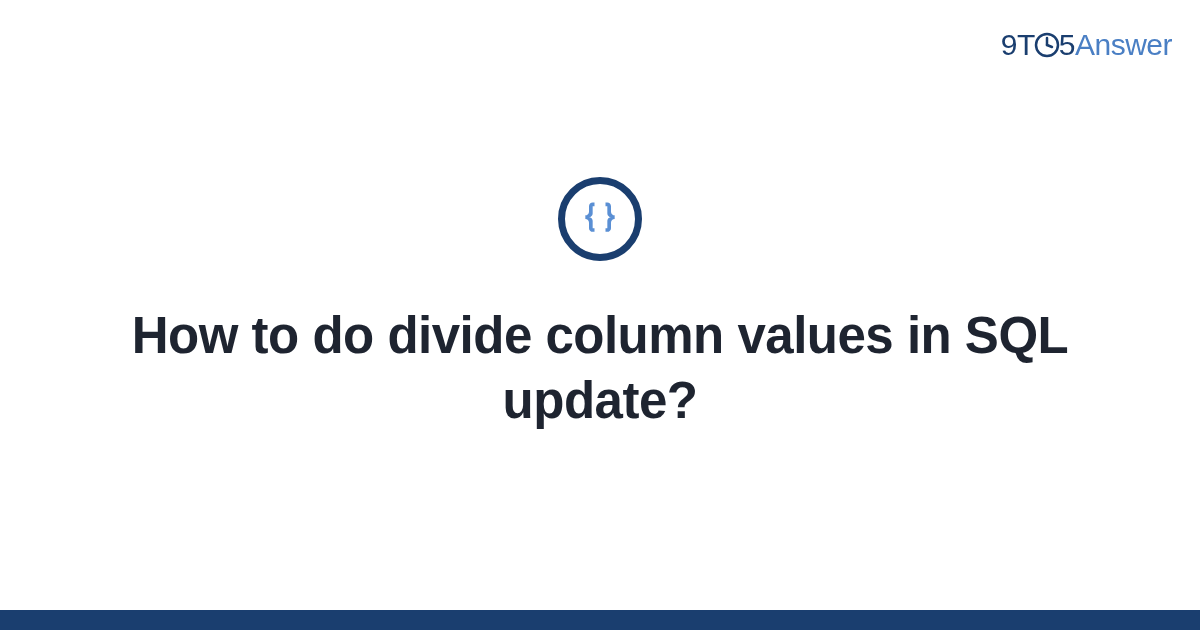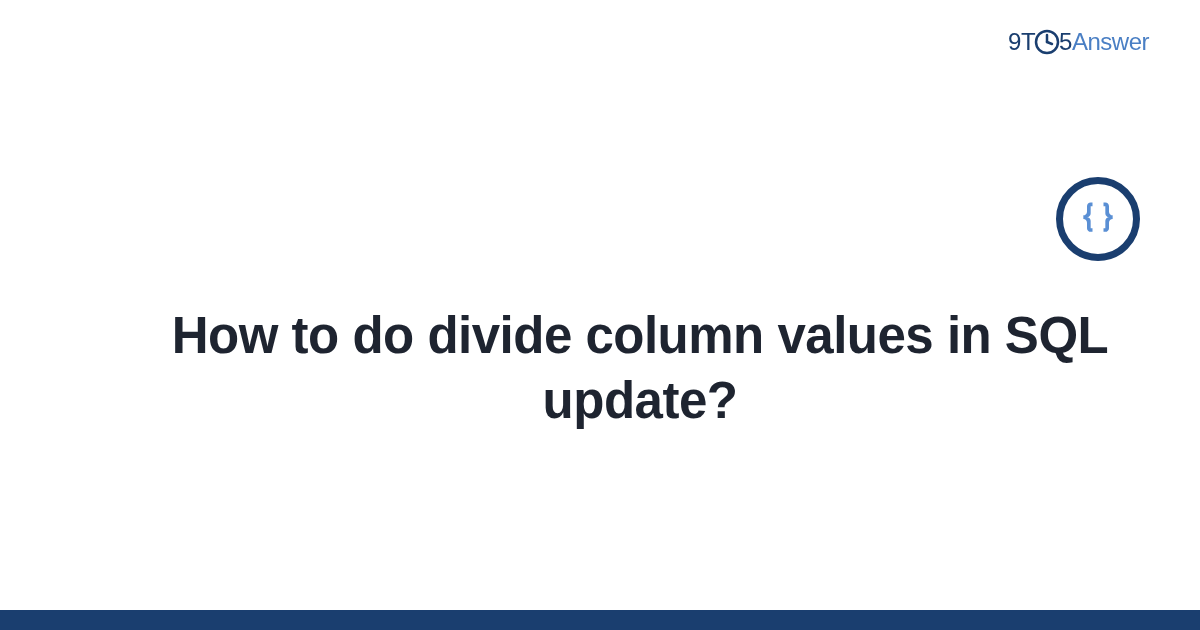--- a/index.html
+++ b/index.html
@@ -11,22 +11,22 @@
       width: 1200px;
       height: 630px;
       font-family: -apple-system, BlinkMacSystemFont, "Segoe UI", Helvetica, Arial, sans-serif;
       background: #ffffff;
       position: relative;
       overflow: hidden;
     }
     .brand {
       position: absolute;
       top: 28px;
-      right: 51px;
-      font-size: 24px;
+      right: 28px;
+      font-size: 30px;
       font-weight: 400;
       letter-spacing: -0.5px;
     }
     .brand .nine {
       color: #1a3e6f;
       font-weight: 500;
     }
     .brand .t {
       color: #1a3e6f;
       font-weight: 500;
@@ -47,21 +47,21 @@
       font-weight: 400;
     }
     .content-area {
       position: absolute;
       top: 0;
       left: 0;
       right: 0;
       bottom: 20px;
       display: flex;
       flex-direction: column;
-      align-items: flex-end;
+      align-items: center;
       justify-content: center;
       padding: 0 60px;
     }
     .icon-badge {
       width: 84px;
       height: 84px;
       border: 7px solid #1a3e6f;
       border-radius: 50%;
       display: flex;
       align-items: center;

